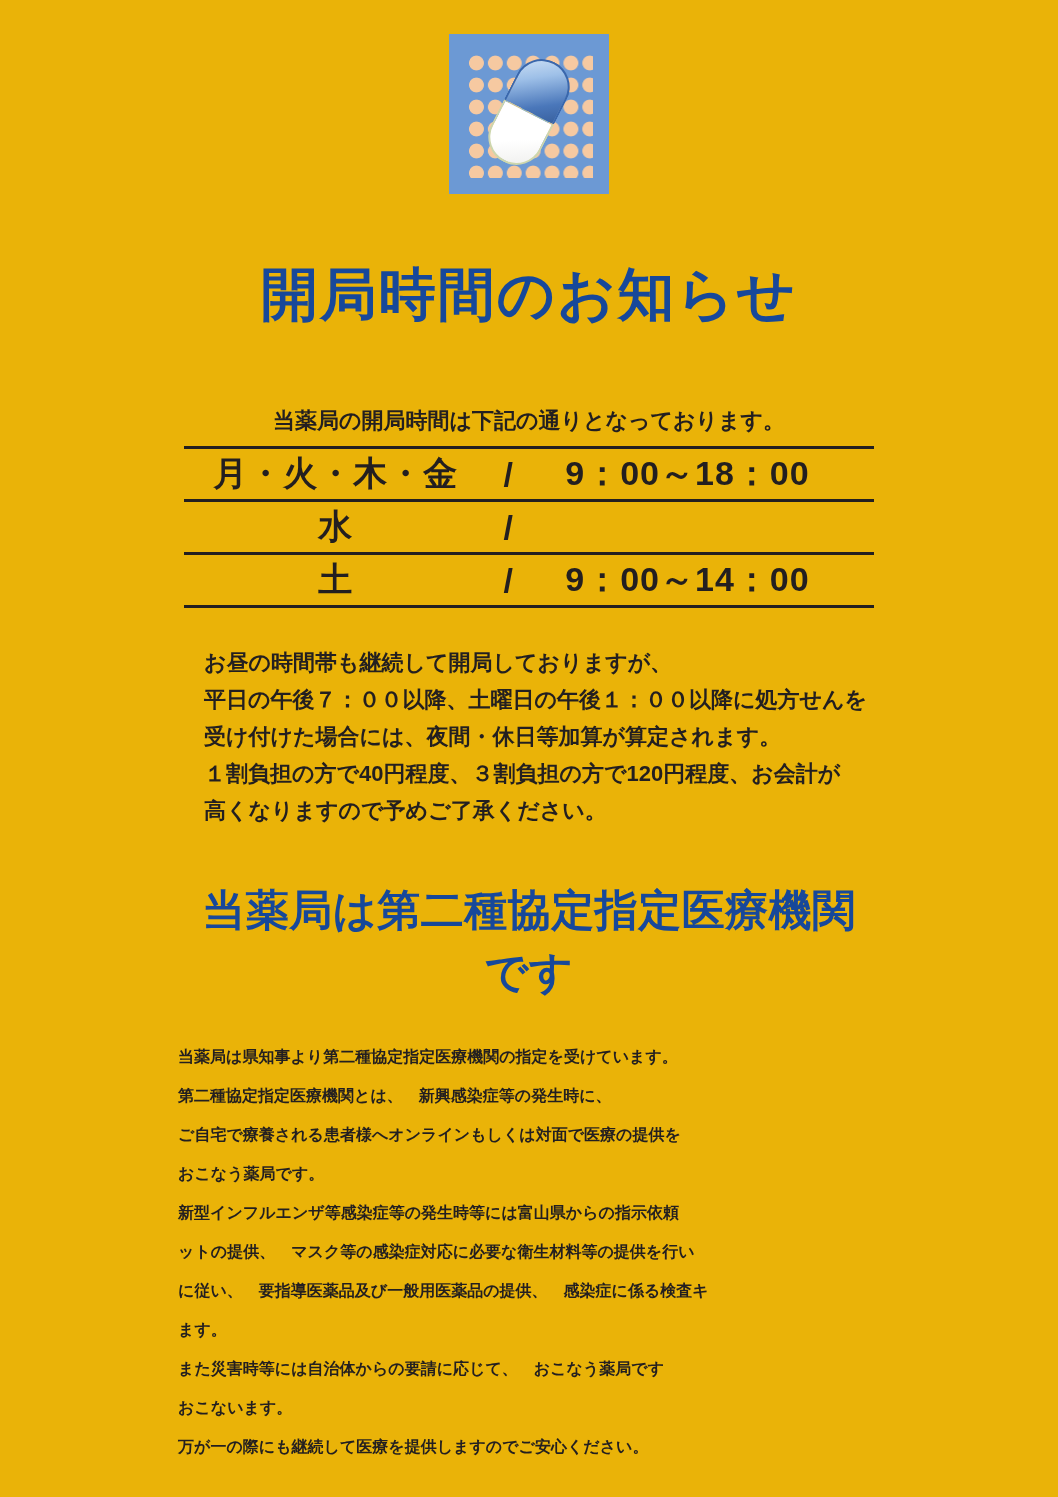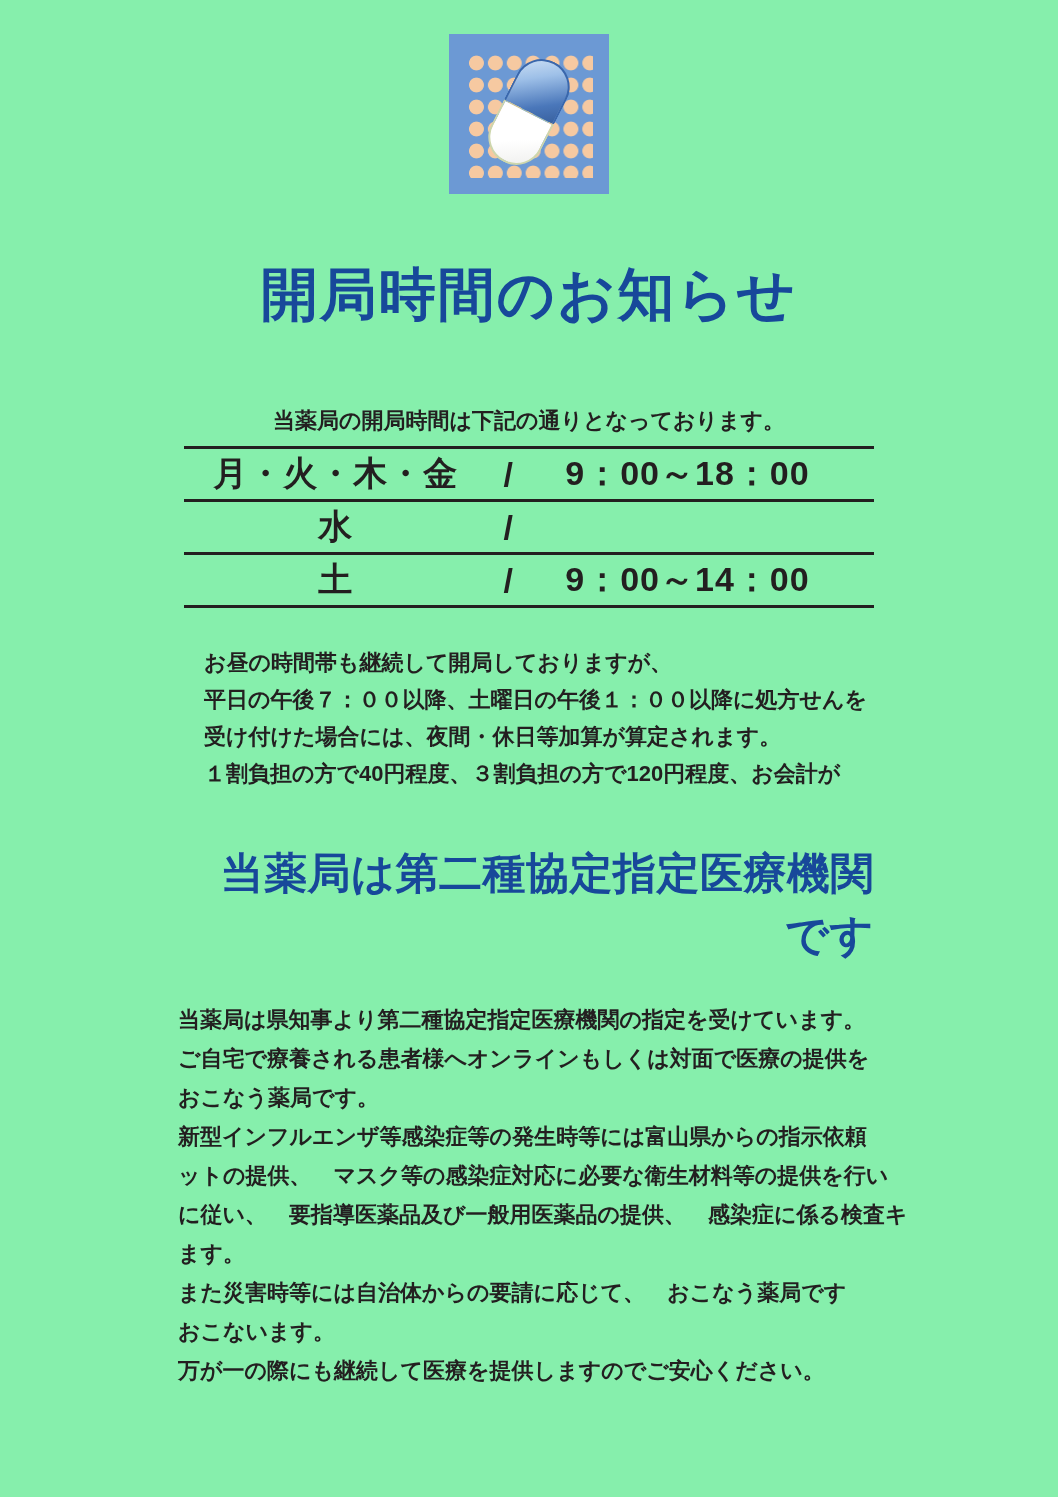--- a/index.html
+++ b/index.html
@@ -1,21 +1,21 @@
 <!DOCTYPE html>
 <html lang="ja"><head>
 <meta charset="utf-8">
 <style>
   html, body { margin: 0; padding: 0; background: #ffffff; }
   .page {
     position: relative;
     width: 1058px;
     height: 1497px;
     margin: 0 auto;
-    background: #86efac;
+    background: #eab308;
     font-family: "Liberation Sans", "DejaVu Sans", sans-serif;
     color: #231f20;
     overflow: hidden;
   }
 
   
   .logo {
     position: relative;
     width: 160px;
     height: 160px;
@@ -58,21 +58,21 @@
     margin: 60px 0 0 0;
     text-align: center;
     font-size: 57px;
     line-height: 80px;
     font-weight: bold;
     letter-spacing: 2px;
     color: #17489a;
   }
   .section-heading {
     margin: 50px 0 0 0;
-    text-align: right;
+    text-align: center;
     font-size: 43px;
     line-height: 62px;
     font-weight: bold;
     letter-spacing: 0.5px;
     color: #17489a;
   }
 
   
   .content { width: 690px; margin: 0 auto; }
 
@@ -111,21 +111,21 @@
     font-size: 22px;
     line-height: 37px;
     font-weight: bold;
     white-space: nowrap;
   }
 
   
   .info {
     margin-top: 34px;
     margin-left: -6px;
-    font-size: 22px;
+    font-size: 16px;
     line-height: 39px;
     font-weight: bold;
     white-space: nowrap;
   }
 </style>
 </head>
 <body>
 
 <div class="page">
 
@@ -158,26 +158,28 @@
         <span class="sched-slash">/</span>
         <span class="sched-time">9：00～14：00</span>
       </div>
     </div>
 
     <div class="notes">
       <div>お昼の時間帯も継続して開局しておりますが、</div>
       <div>平日の午後７：００以降、土曜日の午後１：００以降に処方せんを</div>
       <div>受け付けた場合には、夜間・休日等加算が算定されます。</div>
       <div>１割負担の方で40円程度、３割負担の方で120円程度、お会計が</div>
+      <div>高くなりますので予めご了承ください。</div>
     </div>
 
     <h2 class="section-heading">当薬局は第二種協定指定医療機関です</h2>
 
     <div class="info">
       <div>当薬局は県知事より第二種協定指定医療機関の指定を受けています。</div>
+      <div>第二種協定指定医療機関とは、　新興感染症等の発生時に、</div>
       <div>ご自宅で療養される患者様へオンラインもしくは対面で医療の提供を</div>
       <div>おこなう薬局です。</div>
       <div>新型インフルエンザ等感染症等の発生時等には富山県からの指示依頼</div>
       <div>ットの提供、　マスク等の感染症対応に必要な衛生材料等の提供を行い</div>
       <div>に従い、　要指導医薬品及び一般用医薬品の提供、　感染症に係る検査キ</div>
       <div>ます。</div>
       <div>また災害時等には自治体からの要請に応じて、　おこなう薬局です</div>
       <div>おこないます。</div>
       <div>万が一の際にも継続して医療を提供しますのでご安心ください。</div>
     </div>

